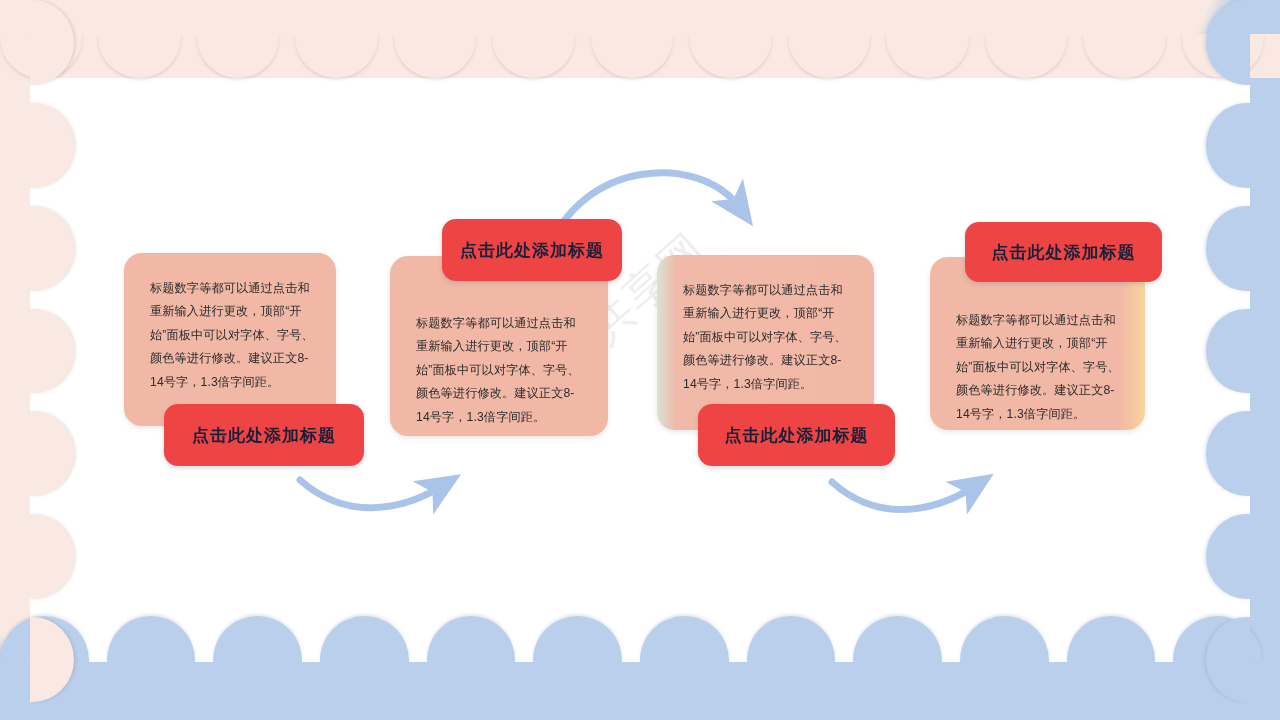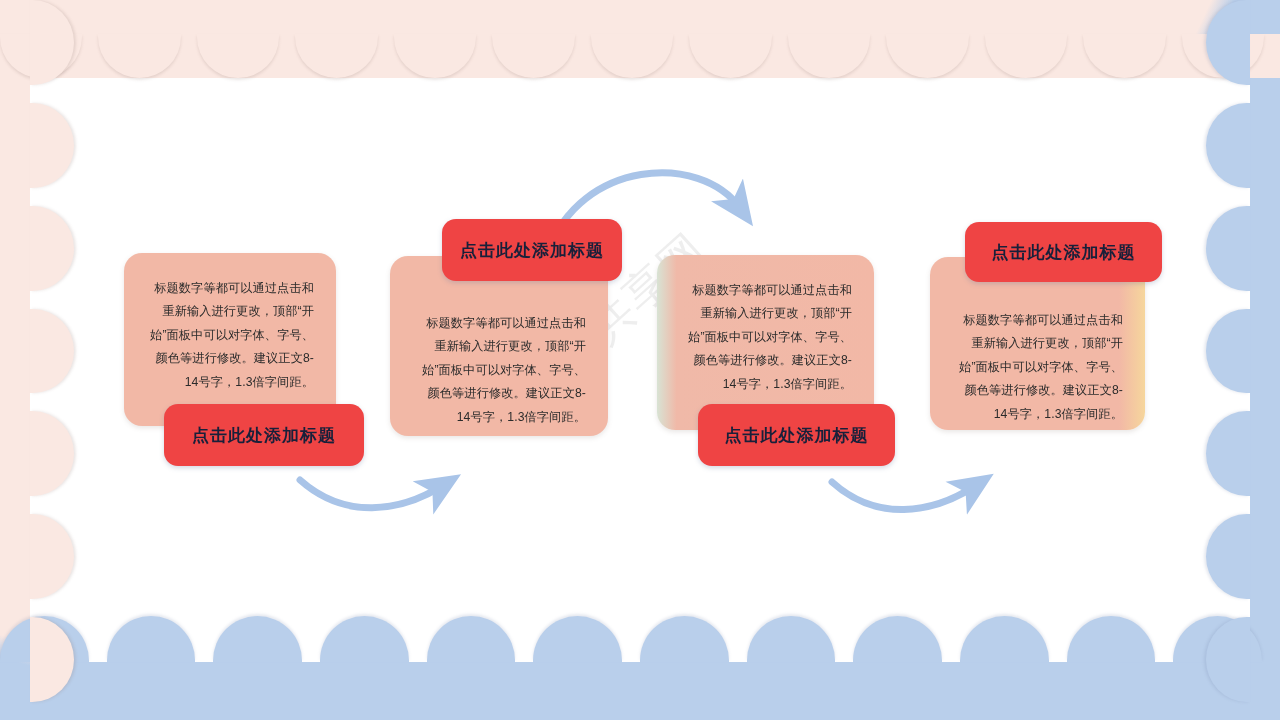--- a/index.html
+++ b/index.html
@@ -158,21 +158,20 @@
   .body-card .body-text {
     position: absolute;
     left: 26px;
     right: 22px;
     top: 24px;
     font-size: 12.2px;
     line-height: 1.92;
     color: #2b2b2b;
     font-family: "Liberation Sans", "DejaVu Sans", sans-serif;
     letter-spacing: 0.1px;
-    text-align: right;
   }
 
   .title-card {
     position: absolute;
     border-radius: 14px;
     background: #ef4444;
     box-shadow: 0 2px 5px rgba(100,120,155,0.28);
     display: flex;
     align-items: center;
     justify-content: center;

